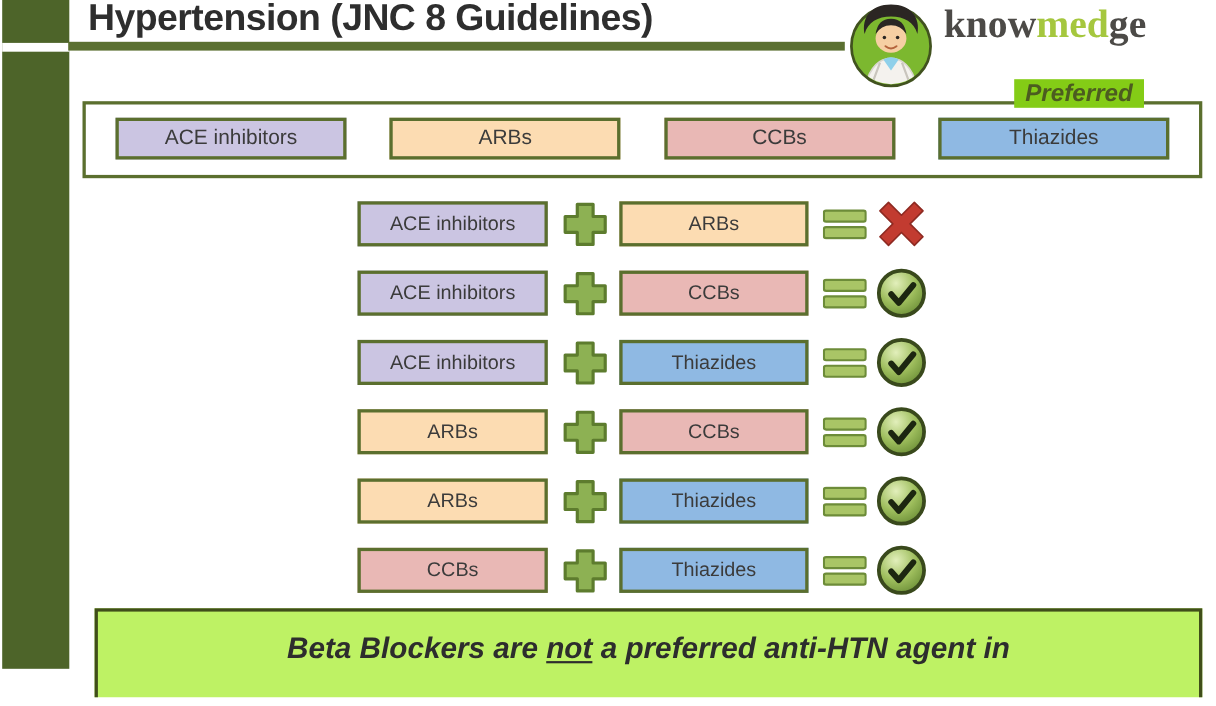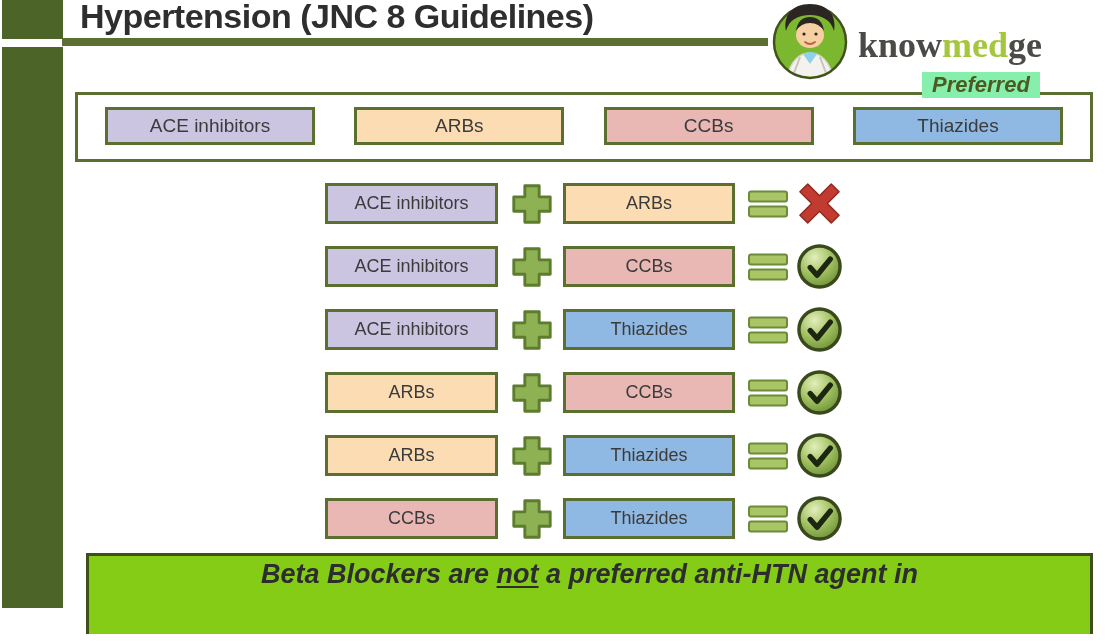--- a/index.html
+++ b/index.html
@@ -9,26 +9,26 @@
   }
   .left-bar { position:absolute; left:2px; top:0; width:61px; height:608px; background:#4d6429; }
   .left-bar-gap { position:absolute; left:2px; top:39px; width:61px; height:8px; background:#ffffff; }
   .page-title {
     position:absolute; left:80px; top:-6px; font-size:34px; font-weight:bold;
     color:#2e2e2e; letter-spacing:-0.5px; line-height:44px; white-space:nowrap;
   }
   .title-underline { position:absolute; left:62px; top:38px; width:706px; height:8px; background:#5b7031; }
   .logo-avatar { position:absolute; left:770px; top:1px; width:80px; height:80px; }
   .logo-wordmark {
-    position:absolute; left:858px; top:24px; font-family:"Liberation Serif", serif;
+    position:absolute; left:858px; top:1px; font-family:"Liberation Serif", serif;
     font-size:36px; font-weight:600; color:#4c4a47; letter-spacing:0px; white-space:nowrap;
   }
   .logo-med { color:#a5c73e; }
   .preferred-label {
-    position:absolute; left:922px; top:72px; z-index:3; background:#86efac;
+    position:absolute; left:922px; top:72px; z-index:3; background:#84cc16;
     padding:0 10px; font-size:22px; font-weight:bold; font-style:italic; color:#4c5c20;
   }
   .pref-container {
     position:absolute; left:75px; top:92px; width:1018px; height:70px;
     border:3px solid #5b6f2e; box-sizing:border-box;
   }
   .pref-list {
     position:absolute; left:27px; right:27px; top:12px;
     display:flex; justify-content:space-between;
   }
@@ -41,23 +41,23 @@
   .combo-list { position:absolute; left:325px; top:183px; }
   .combo-row { display:flex; align-items:center; height:41px; margin-bottom:22px; }
   .combo-box-left  { width:173px; height:41px; font-size:18px; }
   .combo-box-right { width:172px; height:41px; font-size:18px; margin-left:8px; }
   .op-plus   { width:46px; height:46px; margin-left:11px; flex:none; }
   .op-equals { width:40px; height:28px; margin-left:13px; flex:none; }
   .result    { width:47px; height:47px; margin-left:8px; flex:none; }
   .op-plus svg, .op-equals svg, .result svg { display:block; width:100%; height:100%; }
   .footnote-box {
     position:absolute; left:86px; top:553px; width:1007px; height:85px;
-    background:#84cc16; border:3px solid #404e1a; box-sizing:border-box;
+    background:#bef264; border:3px solid #404e1a; box-sizing:border-box;
     text-align:center; font-weight:bold; font-style:italic; font-size:27px;
-    color:#2d2d2d; line-height:37px; padding-top:0;
+    color:#2d2d2d; line-height:37px; padding-top:15px;
   }
   .footnote-box u { text-underline-offset:3px; }
   .bottom-red-fragment { position:absolute; left:60px; top:635px; width:44px; height:7px; background:#7c241f; }
 </style>
 </head>
 <body>
 
 <div class="canvas">
 
   <div class="left-bar"></div>

